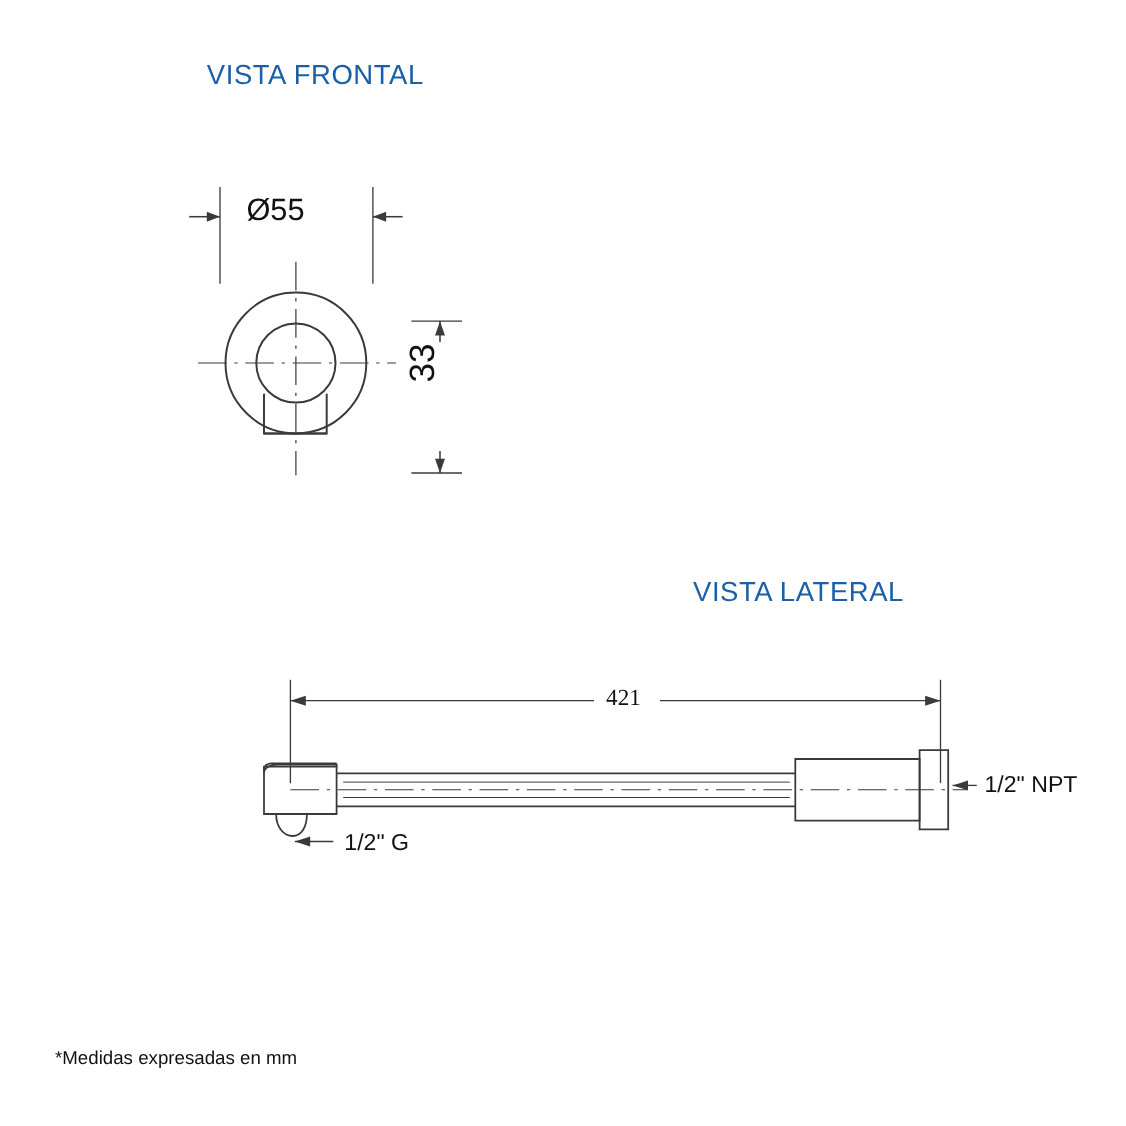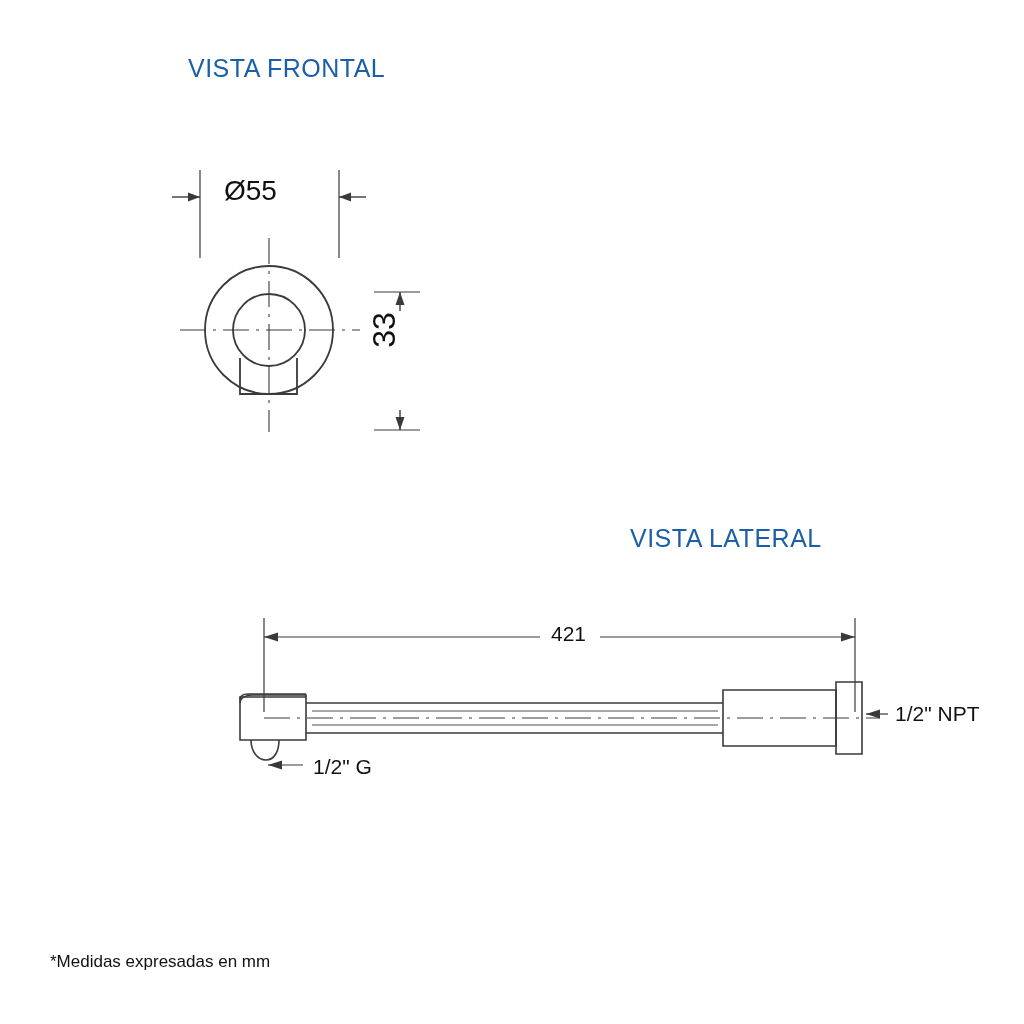--- a/index.html
+++ b/index.html
@@ -43,20 +43,21 @@
   }
   #label-33 {
     left: 384px; top: 330px;
     font-size: 32px;
     transform: translate(-50%, -50%) rotate(-90deg);
     transform-origin: center center;
   }
   #label-421 {
     left: 551px; top: 622px;
     font-size: 21px;
+    font-family: Liberation Serif, serif;
   }
   #label-g {
     left: 313px; top: 755px;
     font-size: 21px;
   }
   #label-npt {
     left: 895px; top: 702px;
     font-size: 21px;
   }
   #note {

